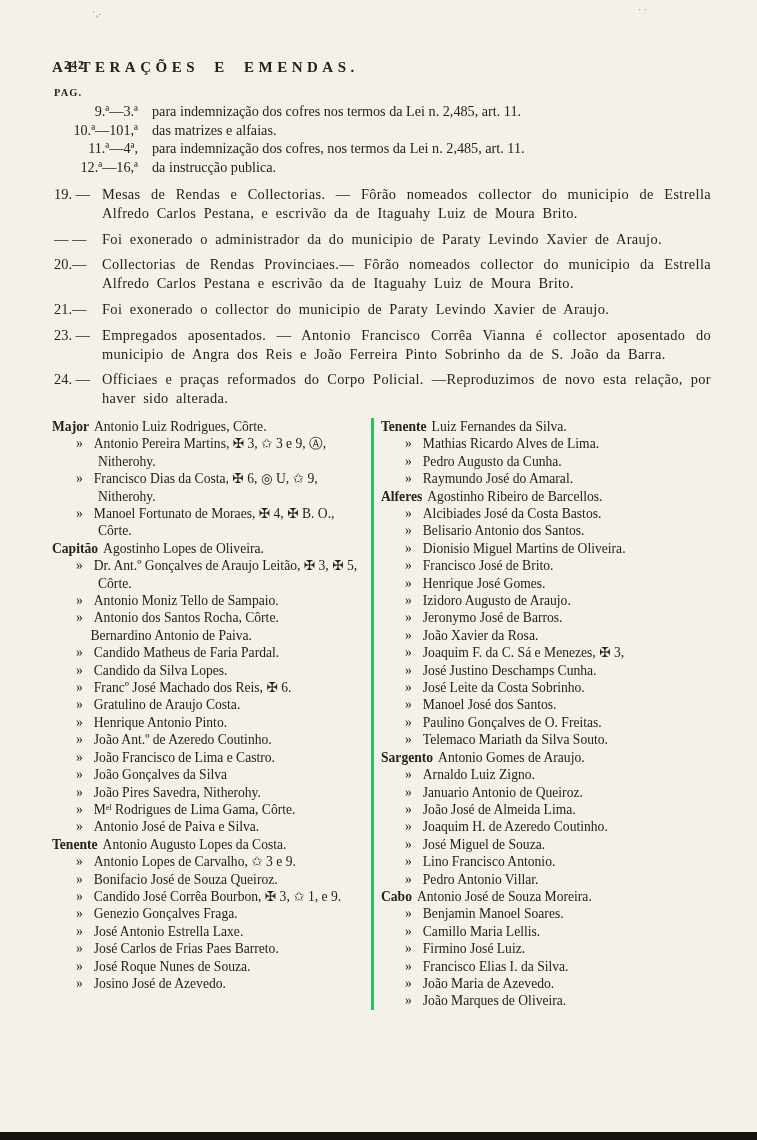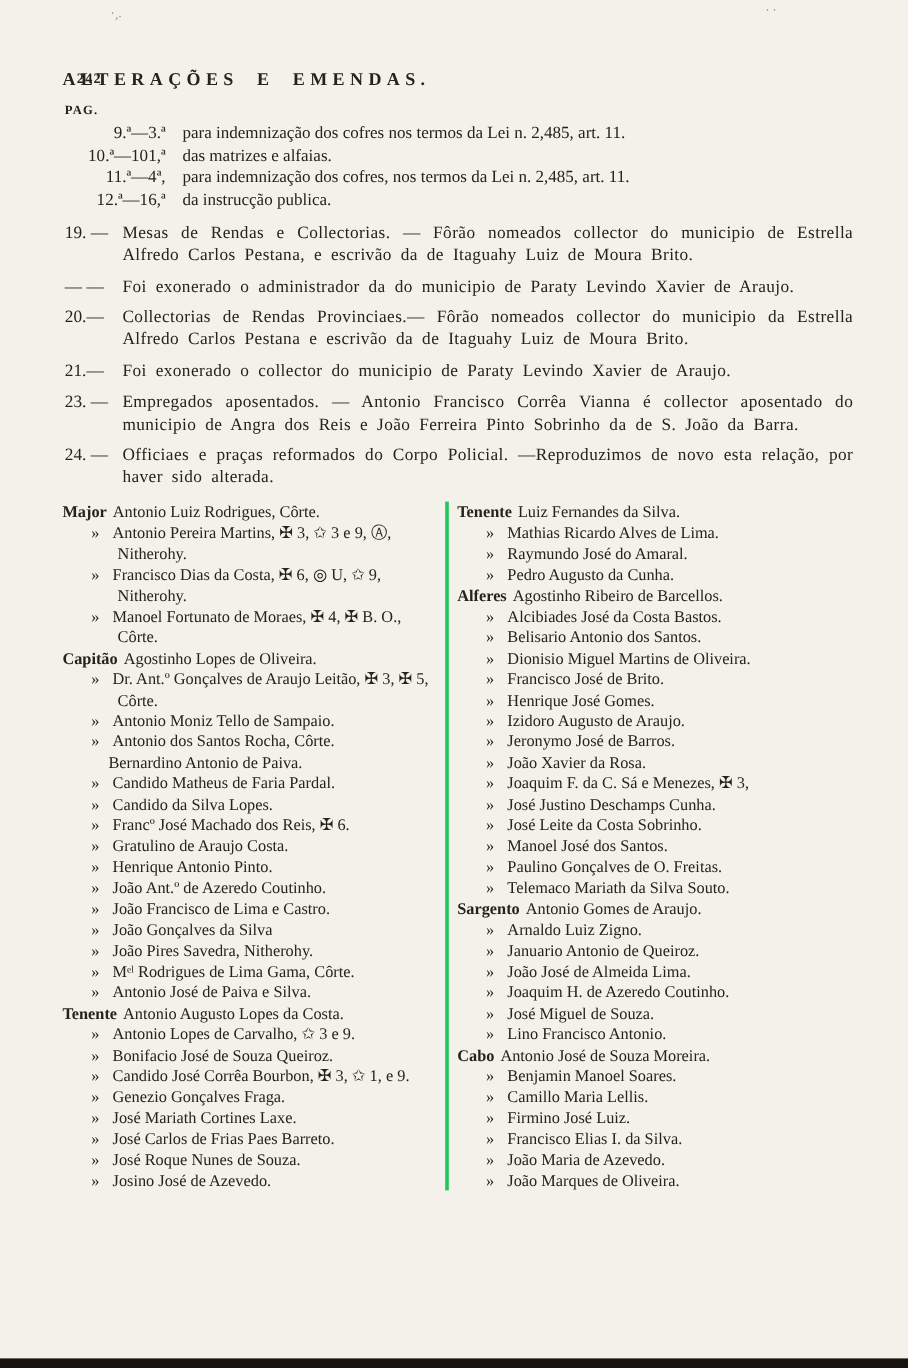--- a/index.html
+++ b/index.html
@@ -155,38 +155,38 @@
         <div class="name-row"><span class="rank">Tenente</span><span class="bullet"></span><span class="nm">Antonio Augusto Lopes da Costa.</span></div>
 
         <div class="name-row"><span class="rank"></span><span class="bullet">»</span><span class="nm">Antonio Lopes de Carvalho, ✩ 3 e 9.</span></div>
 
         <div class="name-row"><span class="rank"></span><span class="bullet">»</span><span class="nm">Bonifacio José de Souza Queiroz.</span></div>
 
         <div class="name-row"><span class="rank"></span><span class="bullet">»</span><span class="nm">Candido José Corrêa Bourbon, ✠ 3, ✩ 1, e 9.</span></div>
 
         <div class="name-row"><span class="rank"></span><span class="bullet">»</span><span class="nm">Genezio Gonçalves Fraga.</span></div>
 
-        <div class="name-row"><span class="rank"></span><span class="bullet">»</span><span class="nm">José Mariath Cortines Laxe.</span></div>
+        <div class="name-row"><span class="rank"></span><span class="bullet">»</span><span class="nm">José Antonio Estrella Laxe.</span></div>
 
         <div class="name-row"><span class="rank"></span><span class="bullet">»</span><span class="nm">José Carlos de Frias Paes Barreto.</span></div>
 
         <div class="name-row"><span class="rank"></span><span class="bullet">»</span><span class="nm">José Roque Nunes de Souza.</span></div>
 
         <div class="name-row"><span class="rank"></span><span class="bullet">»</span><span class="nm">Josino José de Azevedo.</span></div>
       </div>
     <div class="col col-right">
 
         <div class="name-row"><span class="rank">Tenente</span><span class="bullet"></span><span class="nm">Luiz Fernandes da Silva.</span></div>
 
         <div class="name-row"><span class="rank"></span><span class="bullet">»</span><span class="nm">Mathias Ricardo Alves de Lima.</span></div>
 
+        <div class="name-row"><span class="rank"></span><span class="bullet">»</span><span class="nm">Pedro Augusto da Cunha.</span></div>
+
         <div class="name-row"><span class="rank"></span><span class="bullet">»</span><span class="nm">Raymundo José do Amaral.</span></div>
 
-        <div class="name-row"><span class="rank"></span><span class="bullet">»</span><span class="nm">Pedro Augusto da Cunha.</span></div>
-
         <div class="name-row"><span class="rank">Alferes</span><span class="bullet"></span><span class="nm">Agostinho Ribeiro de Barcellos.</span></div>
 
         <div class="name-row"><span class="rank"></span><span class="bullet">»</span><span class="nm">Alcibiades José da Costa Bastos.</span></div>
 
         <div class="name-row"><span class="rank"></span><span class="bullet">»</span><span class="nm">Belisario Antonio dos Santos.</span></div>
 
         <div class="name-row"><span class="rank"></span><span class="bullet">»</span><span class="nm">Dionisio Miguel Martins de Oliveira.</span></div>
 
         <div class="name-row"><span class="rank"></span><span class="bullet">»</span><span class="nm">Francisco José de Brito.</span></div>
 
@@ -217,20 +217,21 @@
         <div class="name-row"><span class="rank"></span><span class="bullet">»</span><span class="nm">Januario Antonio de Queiroz.</span></div>
 
         <div class="name-row"><span class="rank"></span><span class="bullet">»</span><span class="nm">João José de Almeida Lima.</span></div>
 
         <div class="name-row"><span class="rank"></span><span class="bullet">»</span><span class="nm">Joaquim H. de Azeredo Coutinho.</span></div>
 
         <div class="name-row"><span class="rank"></span><span class="bullet">»</span><span class="nm">José Miguel de Souza.</span></div>
 
         <div class="name-row"><span class="rank"></span><span class="bullet">»</span><span class="nm">Lino Francisco Antonio.</span></div>
 
+        <div class="name-row"><span class="rank"></span><span class="bullet">»</span><span class="nm">Pedro Antonio Villar.</span></div>
 
         <div class="name-row"><span class="rank">Cabo</span><span class="bullet"></span><span class="nm">Antonio José de Souza Moreira.</span></div>
 
         <div class="name-row"><span class="rank"></span><span class="bullet">»</span><span class="nm">Benjamin Manoel Soares.</span></div>
 
         <div class="name-row"><span class="rank"></span><span class="bullet">»</span><span class="nm">Camillo Maria Lellis.</span></div>
 
         <div class="name-row"><span class="rank"></span><span class="bullet">»</span><span class="nm">Firmino José Luiz.</span></div>
 
         <div class="name-row"><span class="rank"></span><span class="bullet">»</span><span class="nm">Francisco Elias I. da Silva.</span></div>

